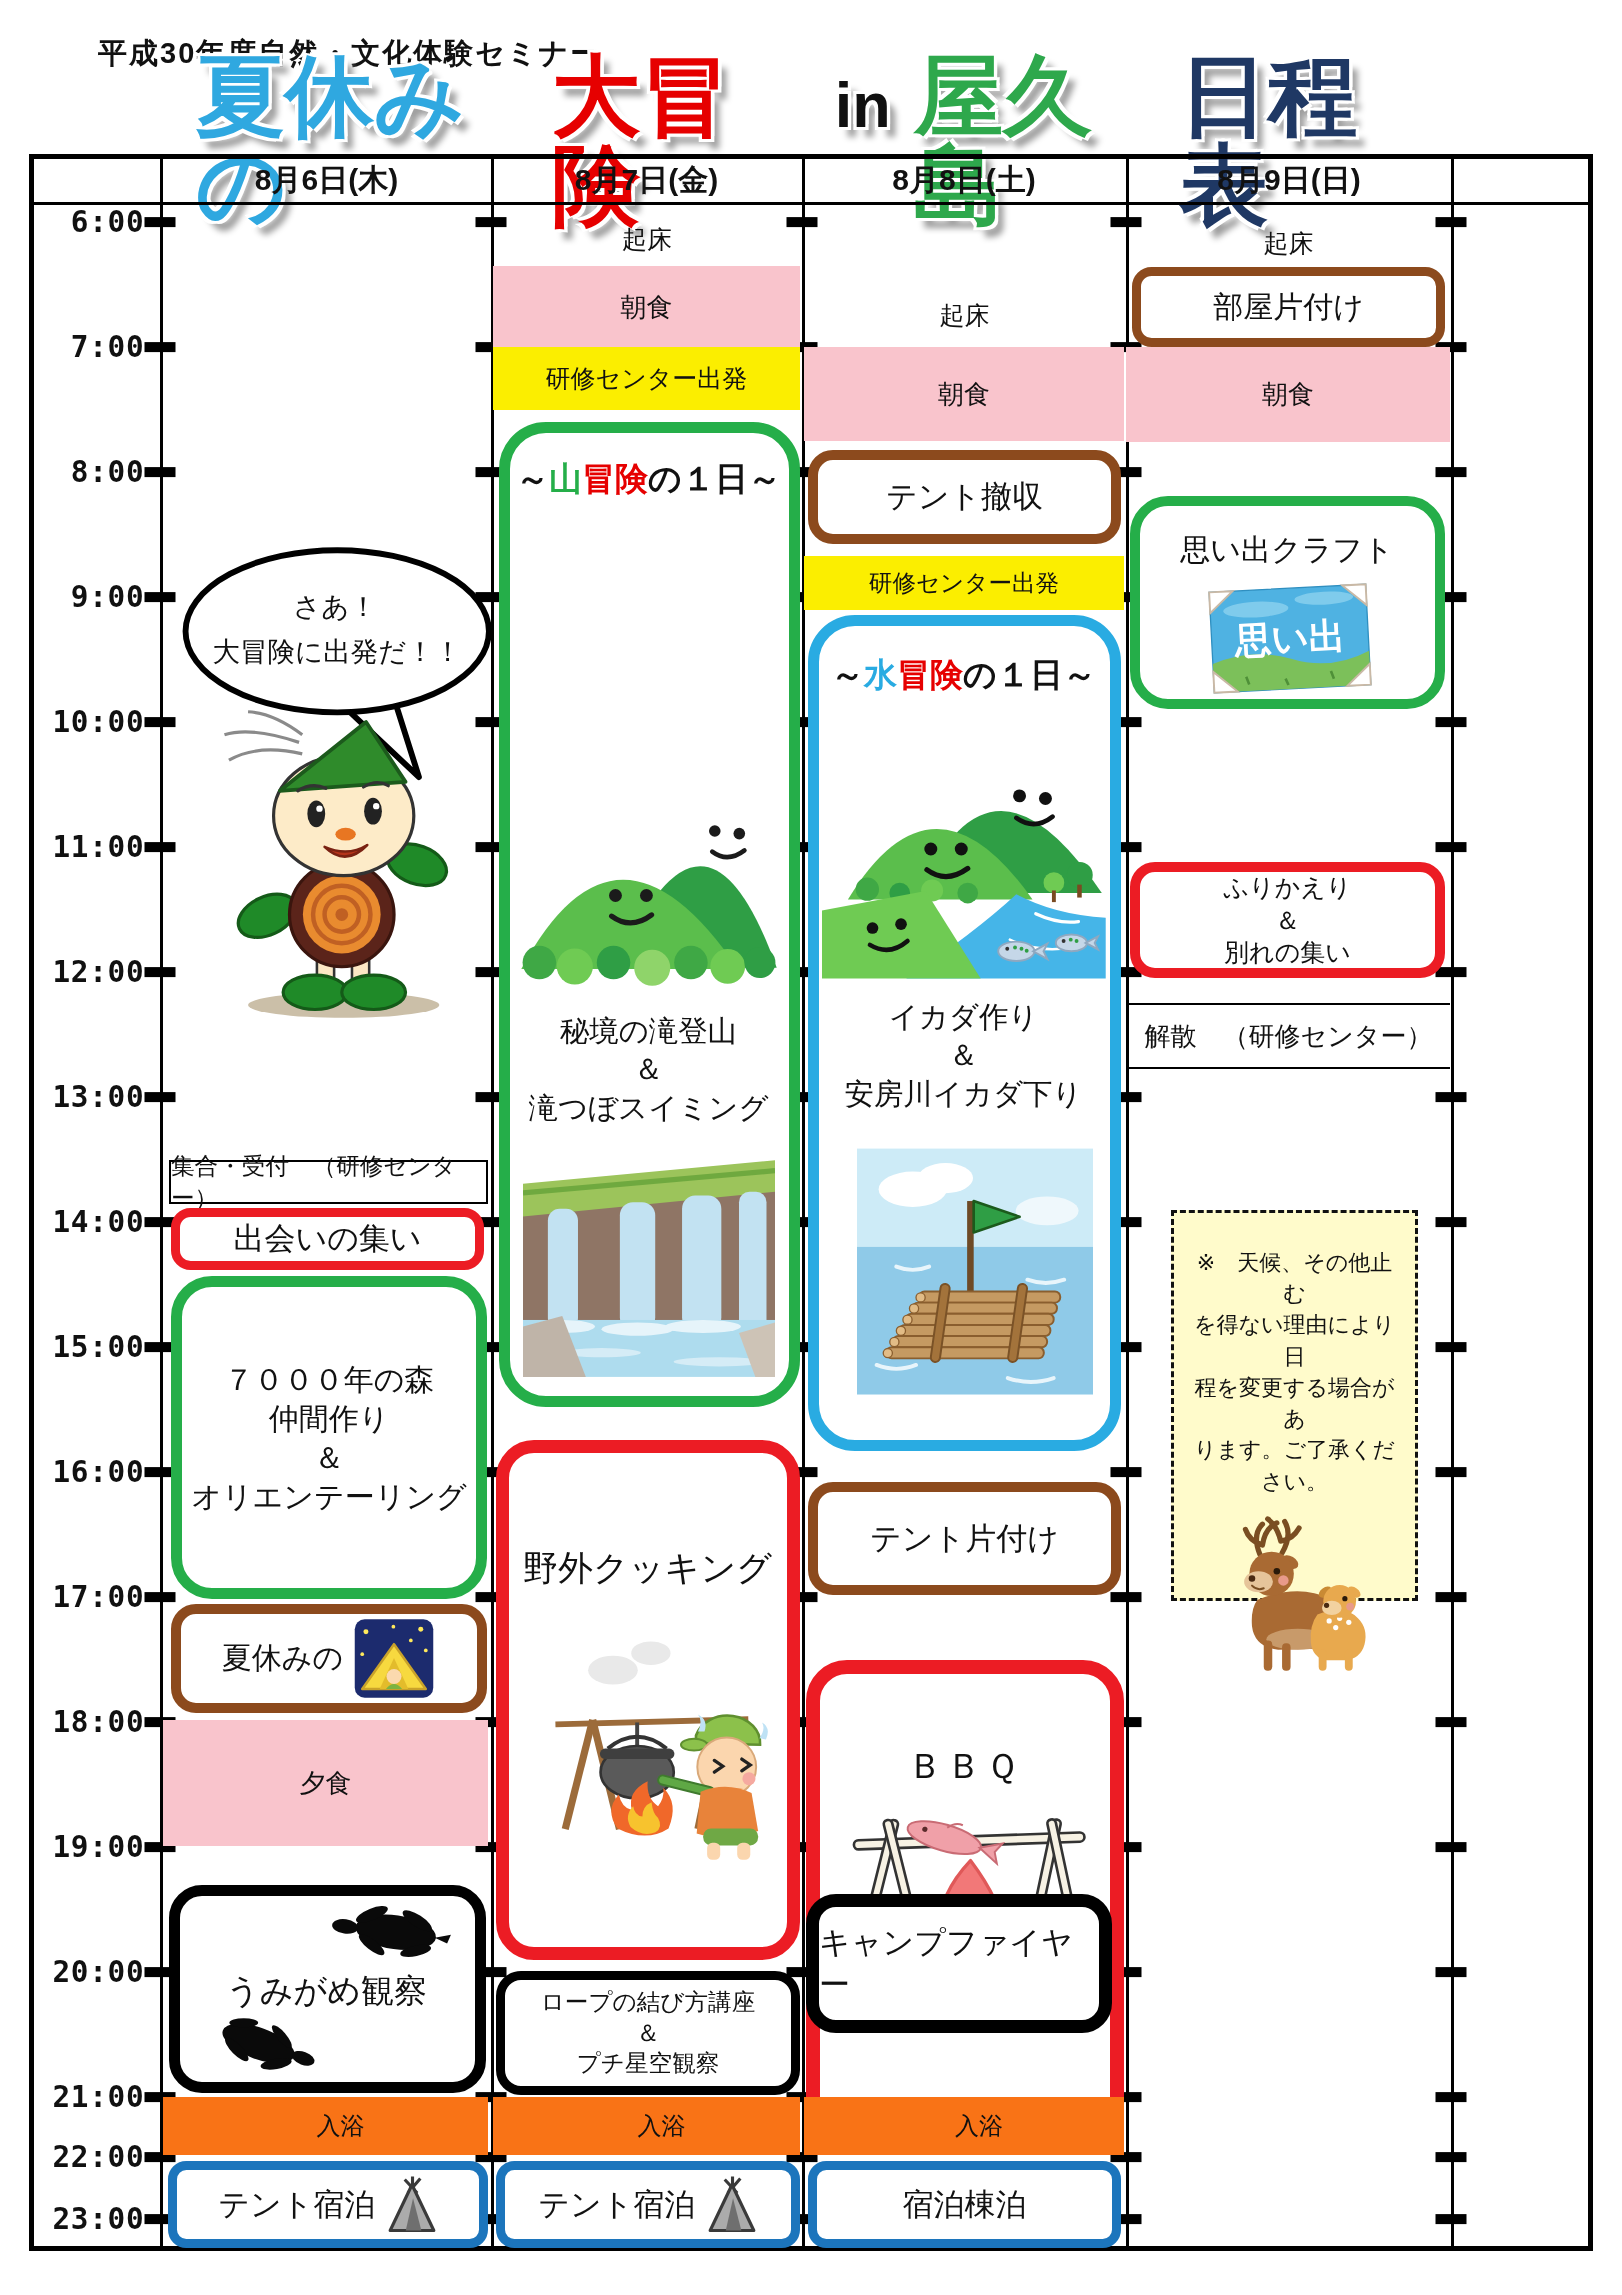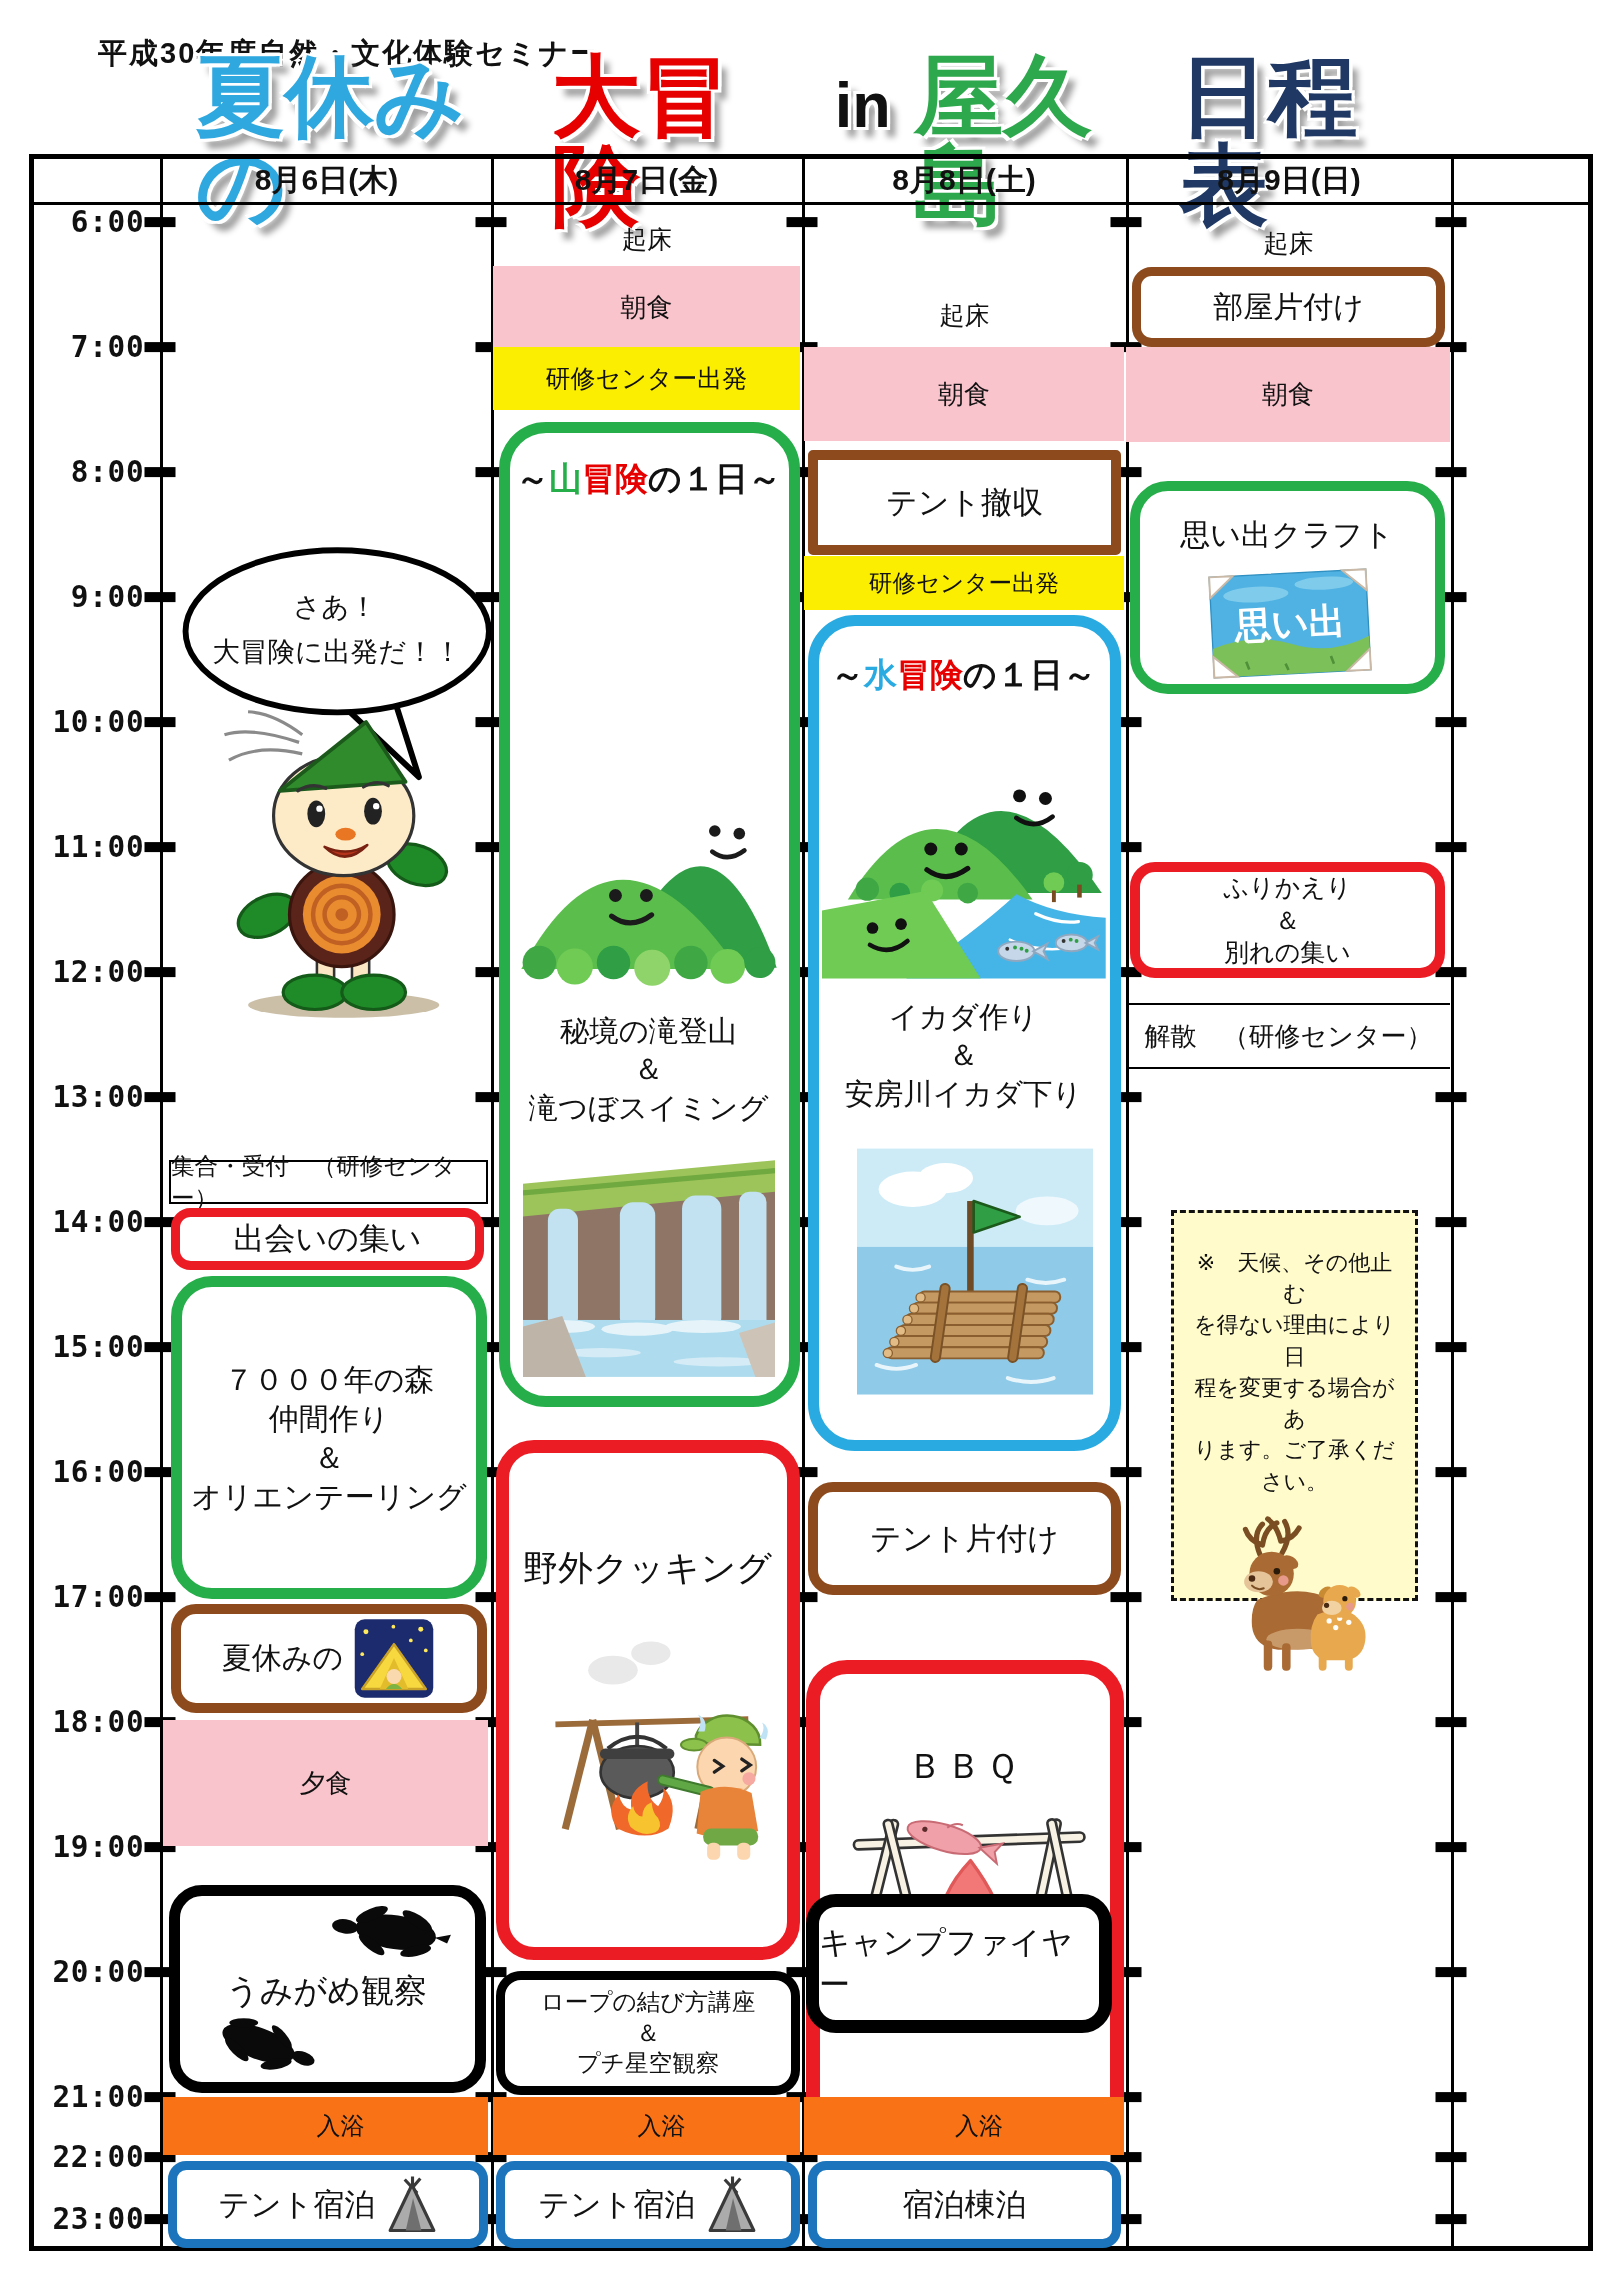--- a/index.html
+++ b/index.html
@@ -361,21 +361,21 @@
       <path d="M36 6 L60 32 M66 4 L42 32 M51 0 L51 26" stroke="#3a3a3a" stroke-width="6"></path>
       <path d="M8 104 L50 16 L92 104 Z" fill="#ABABAB" stroke="#3a3a3a" stroke-width="6" stroke-linejoin="round"></path>
       <path d="M38 104 L52 42 L68 104 Z" fill="#6f6f6f"></path>
     </svg>
   </div>
 
   <div class="abs ctr" style="left:805px;top:298px;width:319px;height:34px;font-size:25px;">起床</div>
 
   <div class="abs ctr fill-pink" style="left:804px;top:347px;width:320px;height:94px;font-size:26px;">朝食</div>
 
-  <div class="abs ctr rb" style="left:808px;top:450px;width:313px;height:105px;border-color:#8C4A1D;border-width:10.5px;border-radius:5px;font-size:31px;">テント撤収</div>
+  <div class="abs ctr rb" style="left:808px;top:450px;width:313px;height:94px;border-color:#8C4A1D;border-width:10.5px;border-radius:25px;font-size:31px;">テント撤収</div>
 
   <div class="abs ctr fill-yellow" style="left:804px;top:556px;width:320px;height:54px;font-size:23.6px;">研修センター出発</div>
 
   <div class="abs rb" style="left:808px;top:615px;width:313px;height:836px;border-color:#29ABE2;border-width:11.8px;border-radius:47px;">
     <div class="abs ctr" style="left:0;top:27.5px;width:289px;height:43px;font-size:33px;font-weight:bold;">
       <span>～</span>
         <span style="color:#29ABE2;">水</span>
         <span style="color:#E60000;">冒険</span>
         <span>の１日～</span>
     </div>
@@ -491,21 +491,21 @@
   <div class="abs ctr fill-bath" style="left:804px;top:2097px;width:320px;height:58px;font-size:24px;">入浴</div>
 
   <div class="abs ctr rb" style="left:808px;top:2161px;width:313px;height:87px;border-color:#1C75BC;border-width:9.8px;border-radius:18.3px;font-size:31px;">宿泊棟泊</div>
 
   <div class="abs ctr" style="left:1127px;top:226px;width:323px;height:34px;font-size:25px;">起床</div>
 
   <div class="abs ctr rb" style="left:1132px;top:267px;width:313px;height:80px;border-color:#8C4A1D;border-width:9.8px;border-radius:19.6px;font-size:30px;">部屋片付け</div>
 
   <div class="abs ctr fill-pink" style="left:1126px;top:347px;width:324px;height:95px;font-size:26px;">朝食</div>
 
-  <div class="abs rb" style="left:1130px;top:481px;width:315px;height:213px;border-color:#25AE49;border-width:10.5px;border-radius:38px;">
+  <div class="abs rb" style="left:1130px;top:496px;width:315px;height:213px;border-color:#25AE49;border-width:10.5px;border-radius:38px;">
     <div class="abs ctr" style="left:0;top:25px;width:294px;height:39px;font-size:30px;">思い出クラフト</div>
     <svg class="abs" style="left:65px;top:77px;transform:rotate(-3deg);" width="170" height="111" viewBox="0 0 260 170">
       <rect x="10" y="8" width="240" height="154" fill="#4FB2E2" stroke="#2F8FC0" stroke-width="2"></rect>
       <ellipse cx="80" cy="38" rx="50" ry="12" fill="#7FCBEC"></ellipse>
         <ellipse cx="185" cy="26" rx="45" ry="10" fill="#7FCBEC"></ellipse>
       <path d="M10 118 Q70 96 130 116 Q190 138 250 110 L250 162 L10 162 Z" fill="#7CC05A"></path>
       <path d="M60 140 l4 12 M120 146 l4 10 M190 138 l4 12" stroke="#4F9038" stroke-width="4"></path>
       <text x="130" y="104" text-anchor="middle" font-size="56" font-weight="bold" fill="#fff">思い出</text>
       <path d="M10 8 l36 0 l-36 32 z" fill="#fff" stroke="#C9B9A6" stroke-width="3"></path>
       <path d="M250 8 l-36 0 l36 32 z" fill="#fff" stroke="#C9B9A6" stroke-width="3"></path>

